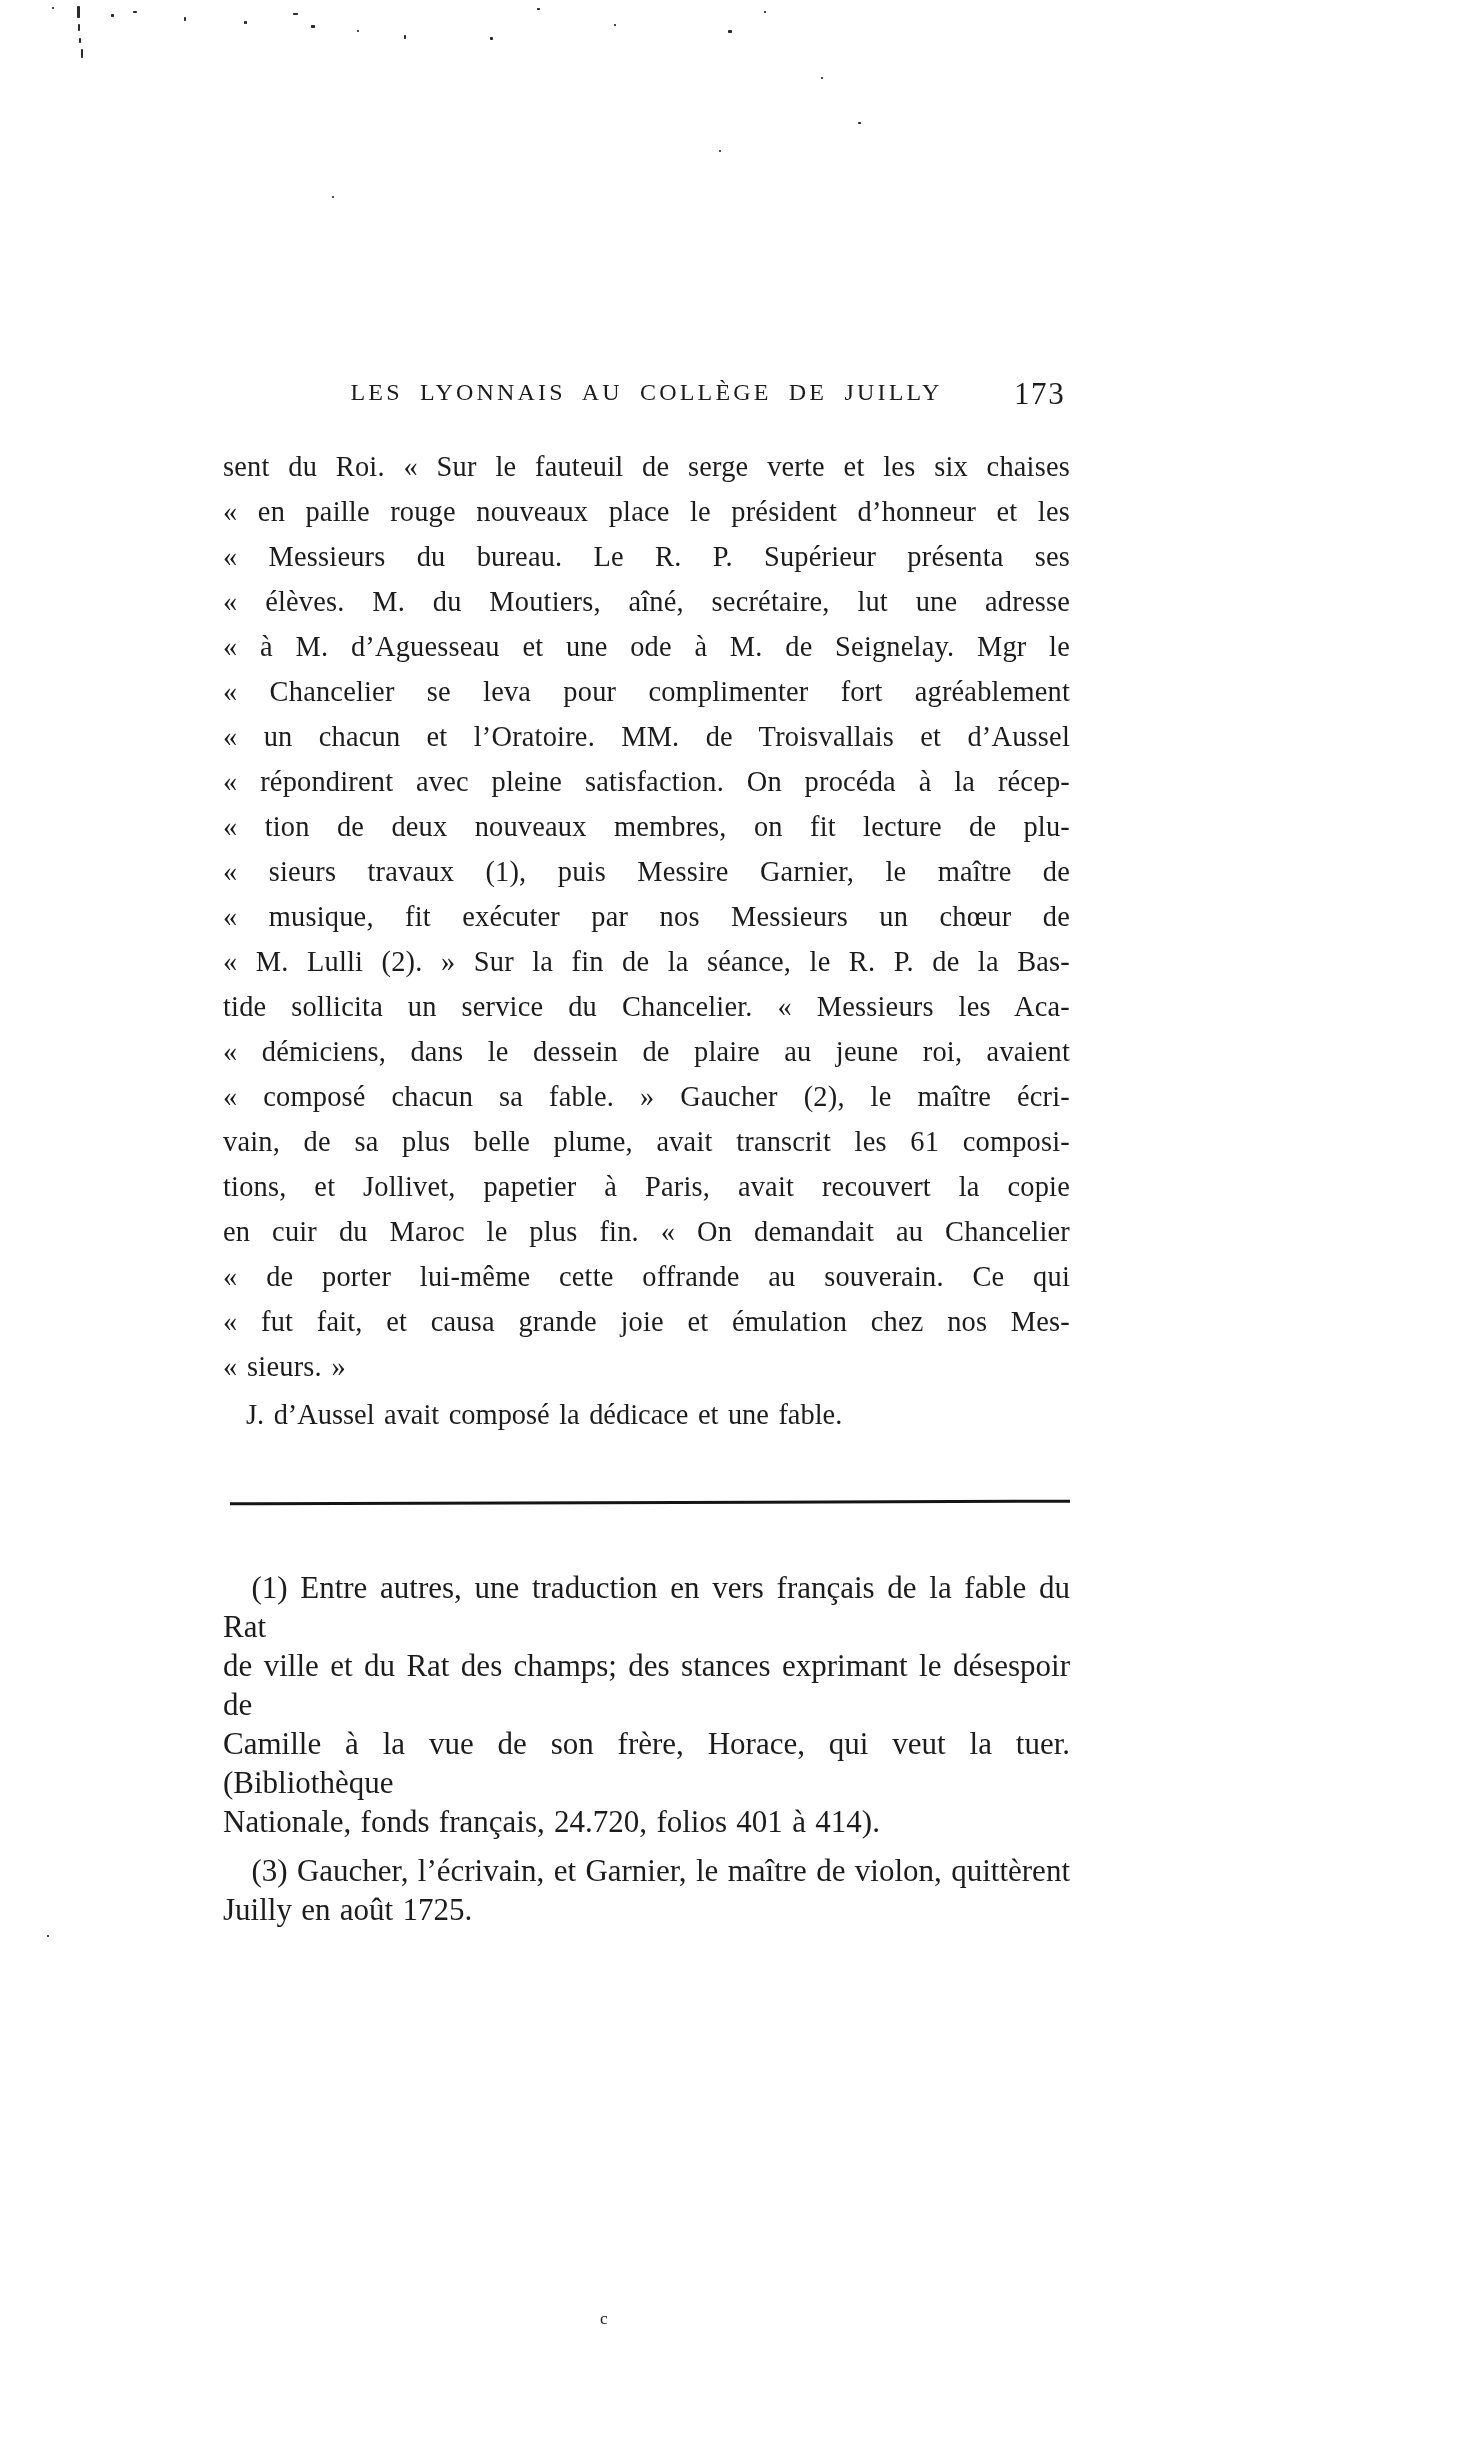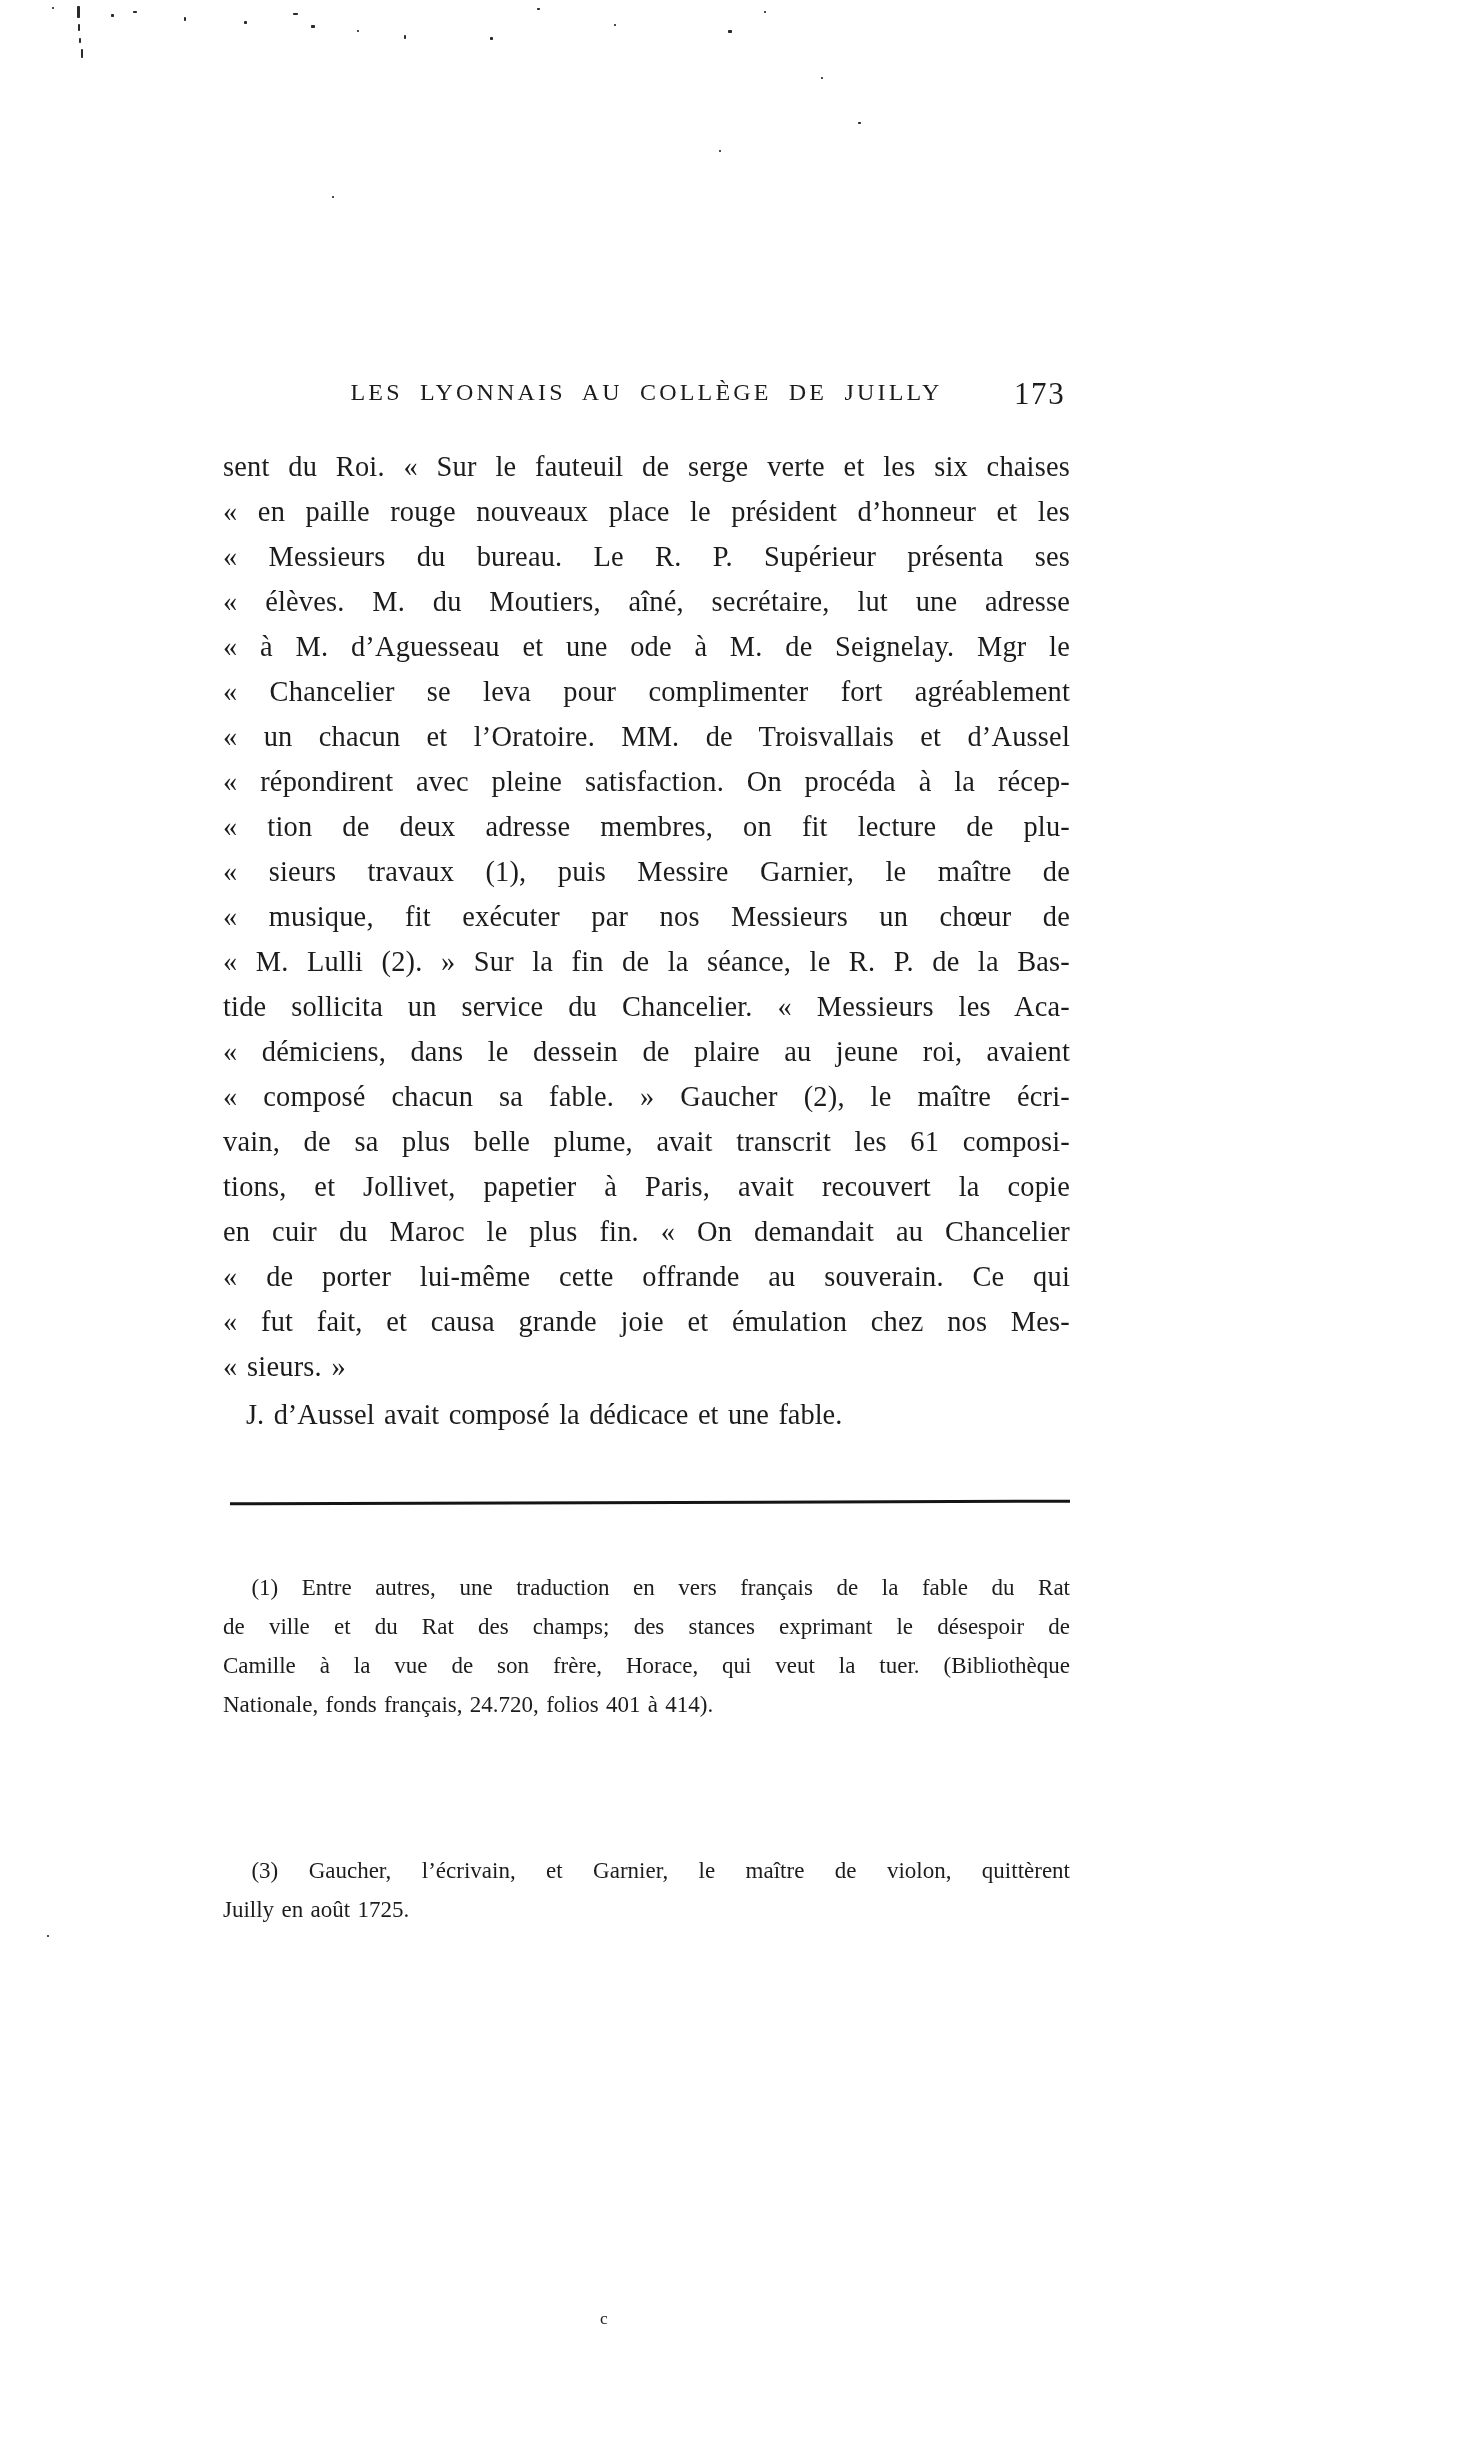--- a/index.html
+++ b/index.html
@@ -85,21 +85,21 @@
     left: 230px;
     top: 1501px;
     width: 840px;
     height: 3.2px;
     background: #151515;
     transform: rotate(-0.18deg);
   }
 
   
   .fn {
-    font-size: 23px;
+    font-size: 31px;
     line-height: 39px;
     word-spacing: 1.6px;
   }
   .fn1 { top: 1568px; }
   .fn2 { top: 1730px; }
   .fn3 { top: 1851px; }
 
   
   .stray-mark {
     position: absolute;
@@ -128,21 +128,21 @@
 
   <div class="textblock body-text">
       <div class="line">sent du Roi. « Sur le fauteuil de serge verte et les six chaises</div>
       <div class="line">« en paille rouge nouveaux place le président d’honneur et les</div>
       <div class="line">« Messieurs du bureau. Le R. P. Supérieur présenta ses</div>
       <div class="line">« élèves. M. du Moutiers, aîné, secrétaire, lut une adresse</div>
       <div class="line">« à M. d’Aguesseau et une ode à M. de Seignelay. Mgr le</div>
       <div class="line">« Chancelier se leva pour complimenter fort agréablement</div>
       <div class="line">« un chacun et l’Oratoire. MM. de Troisvallais et d’Aussel</div>
       <div class="line">« répondirent avec pleine satisfaction. On procéda à la récep-</div>
-      <div class="line">« tion de deux adresse membres, on fit lecture de plu-</div>
+      <div class="line">« tion de deux nouveaux membres, on fit lecture de plu-</div>
       <div class="line">« sieurs travaux (1), puis Messire Garnier, le maître de</div>
       <div class="line">« musique, fit exécuter par nos Messieurs un chœur de</div>
       <div class="line">« M. Lulli (2). » Sur la fin de la séance, le R. P. de la Bas-</div>
       <div class="line">tide sollicita un service du Chancelier. « Messieurs les Aca-</div>
       <div class="line">« démiciens, dans le dessein de plaire au jeune roi, avaient</div>
       <div class="line">« composé chacun sa fable. » Gaucher (2), le maître écri-</div>
       <div class="line">vain, de sa plus belle plume, avait transcrit les 61 composi-</div>
       <div class="line">tions, et Jollivet, papetier à Paris, avait recouvert la copie</div>
       <div class="line">en cuir du Maroc le plus fin. « On demandait au Chancelier</div>
       <div class="line">« de porter lui-même cette offrande au souverain. Ce qui</div>

